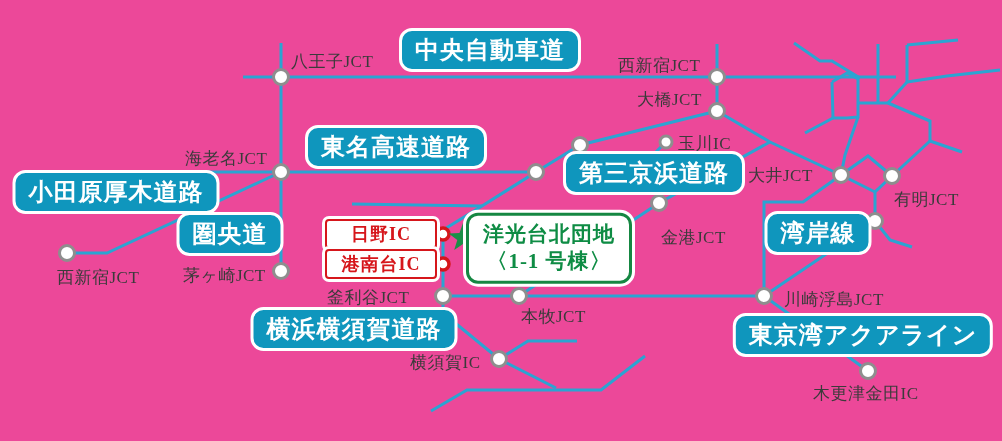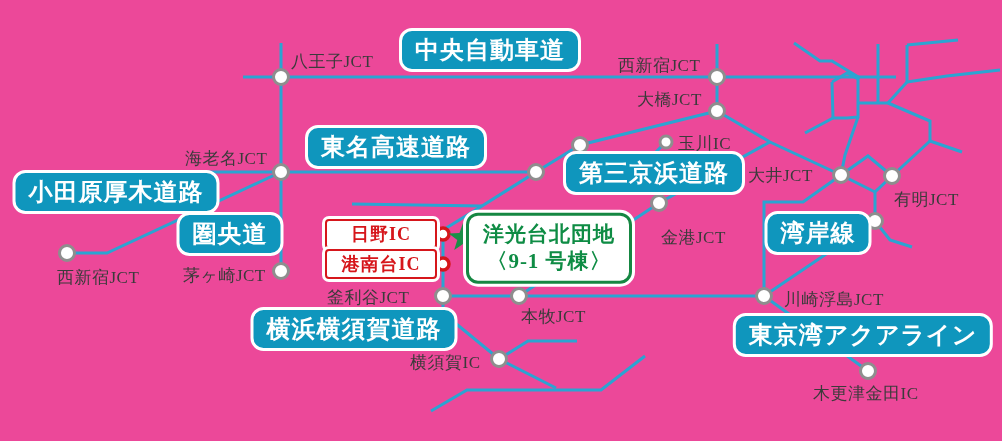--- a/index.html
+++ b/index.html
@@ -116,16 +116,16 @@
       <div class="badge teal" style="left: 116px; top: 192px;">小田原厚木道路</div>
       <div class="badge teal" style="left: 230px; top: 234px;">圏央道</div>
       <div class="badge teal" style="left: 654px; top: 173px;">第三京浜道路</div>
       <div class="badge teal" style="left: 818px; top: 233px;">湾岸線</div>
       <div class="badge teal" style="left: 354px; top: 329px;">横浜横須賀道路</div>
       <div class="badge teal" style="left: 863px; top: 335px; text-align: center;">東京湾アクアライン</div>
       <div class="badge red" style="left: 381px; top: 234px;">日野IC</div>
       <div class="badge red" style="left: 381px; top: 264px;">港南台IC</div>
       <div class="dest" style="left: 549px; top: 248px;">
         <div>洋光台北団地</div>
-        <div>〈9-1 号棟〉</div>
+        <div>〈1-1 号棟〉</div>
       </div>
     </div>
 </div>
 
 </body></html>

